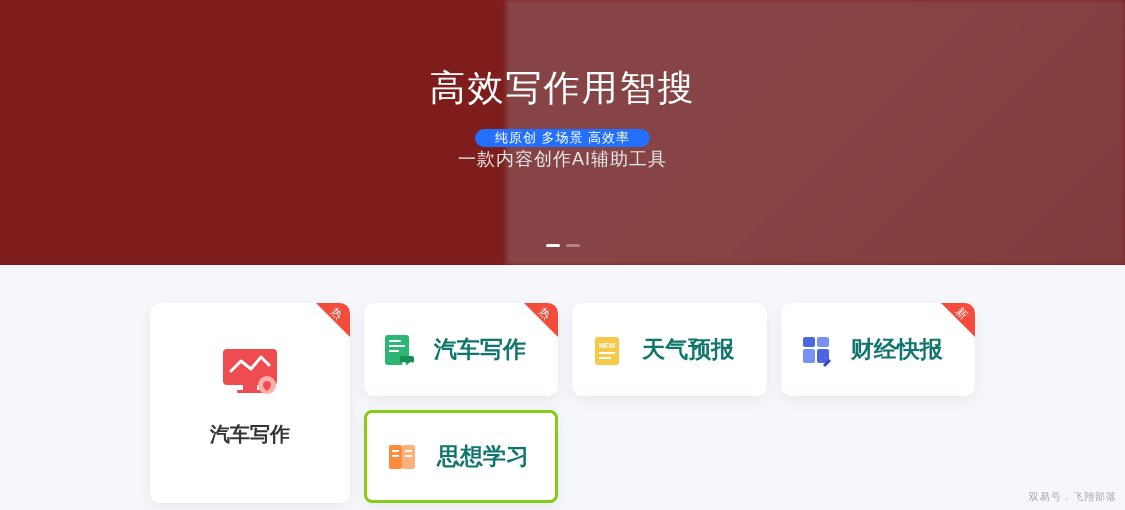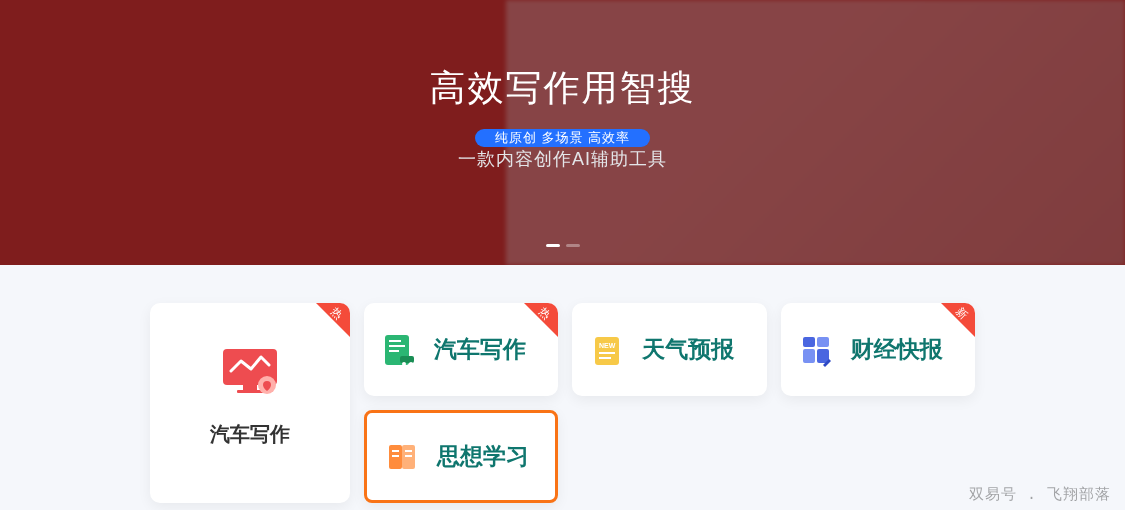--- a/index.html
+++ b/index.html
@@ -117,21 +117,21 @@
       box-shadow: 0 4px 14px rgba(0,0,0,0.06);
       display: flex;
       align-items: center;
       padding: 0 18px;
       gap: 18px;
       position: relative;
       overflow: hidden;
       cursor: pointer;
     }
     .card-small.highlighted {
-      border: 3px solid #f97316;
+      border: 3px solid #84cc16;
       border-radius: 8px;
     }
     .small-icon {
       width: 34px; height: 34px;
       flex-shrink: 0;
       border-radius: 4px;
       display:flex;align-items:center;justify-content:center;
     }
     .card-small-title {
       font-size: 23px;
@@ -151,25 +151,24 @@
       position: absolute;
       top: 3px; left: 15px;
       color: #fff;
       font-size: 11px;
       transform: rotate(45deg);
       white-space: nowrap;
     }
     .watermark {
       position: absolute;
       bottom: 6px;
-      right: 14px;
-      font-size: 15px;
+      right: 8px;
+      font-size: 10px;
       color: rgba(0,0,0,0.35);
       letter-spacing: 1px;
-      font-family: Liberation Mono, monospace;
     }
   </style>
 </head>
 <body>
 
 <div class="hero">
   <div class="hero-bg"></div>
   <div class="hero-content">
     <div class="hero-title">高效写作用智搜</div>
     <div class="hero-badge">纯原创 多场景 高效率</div>

